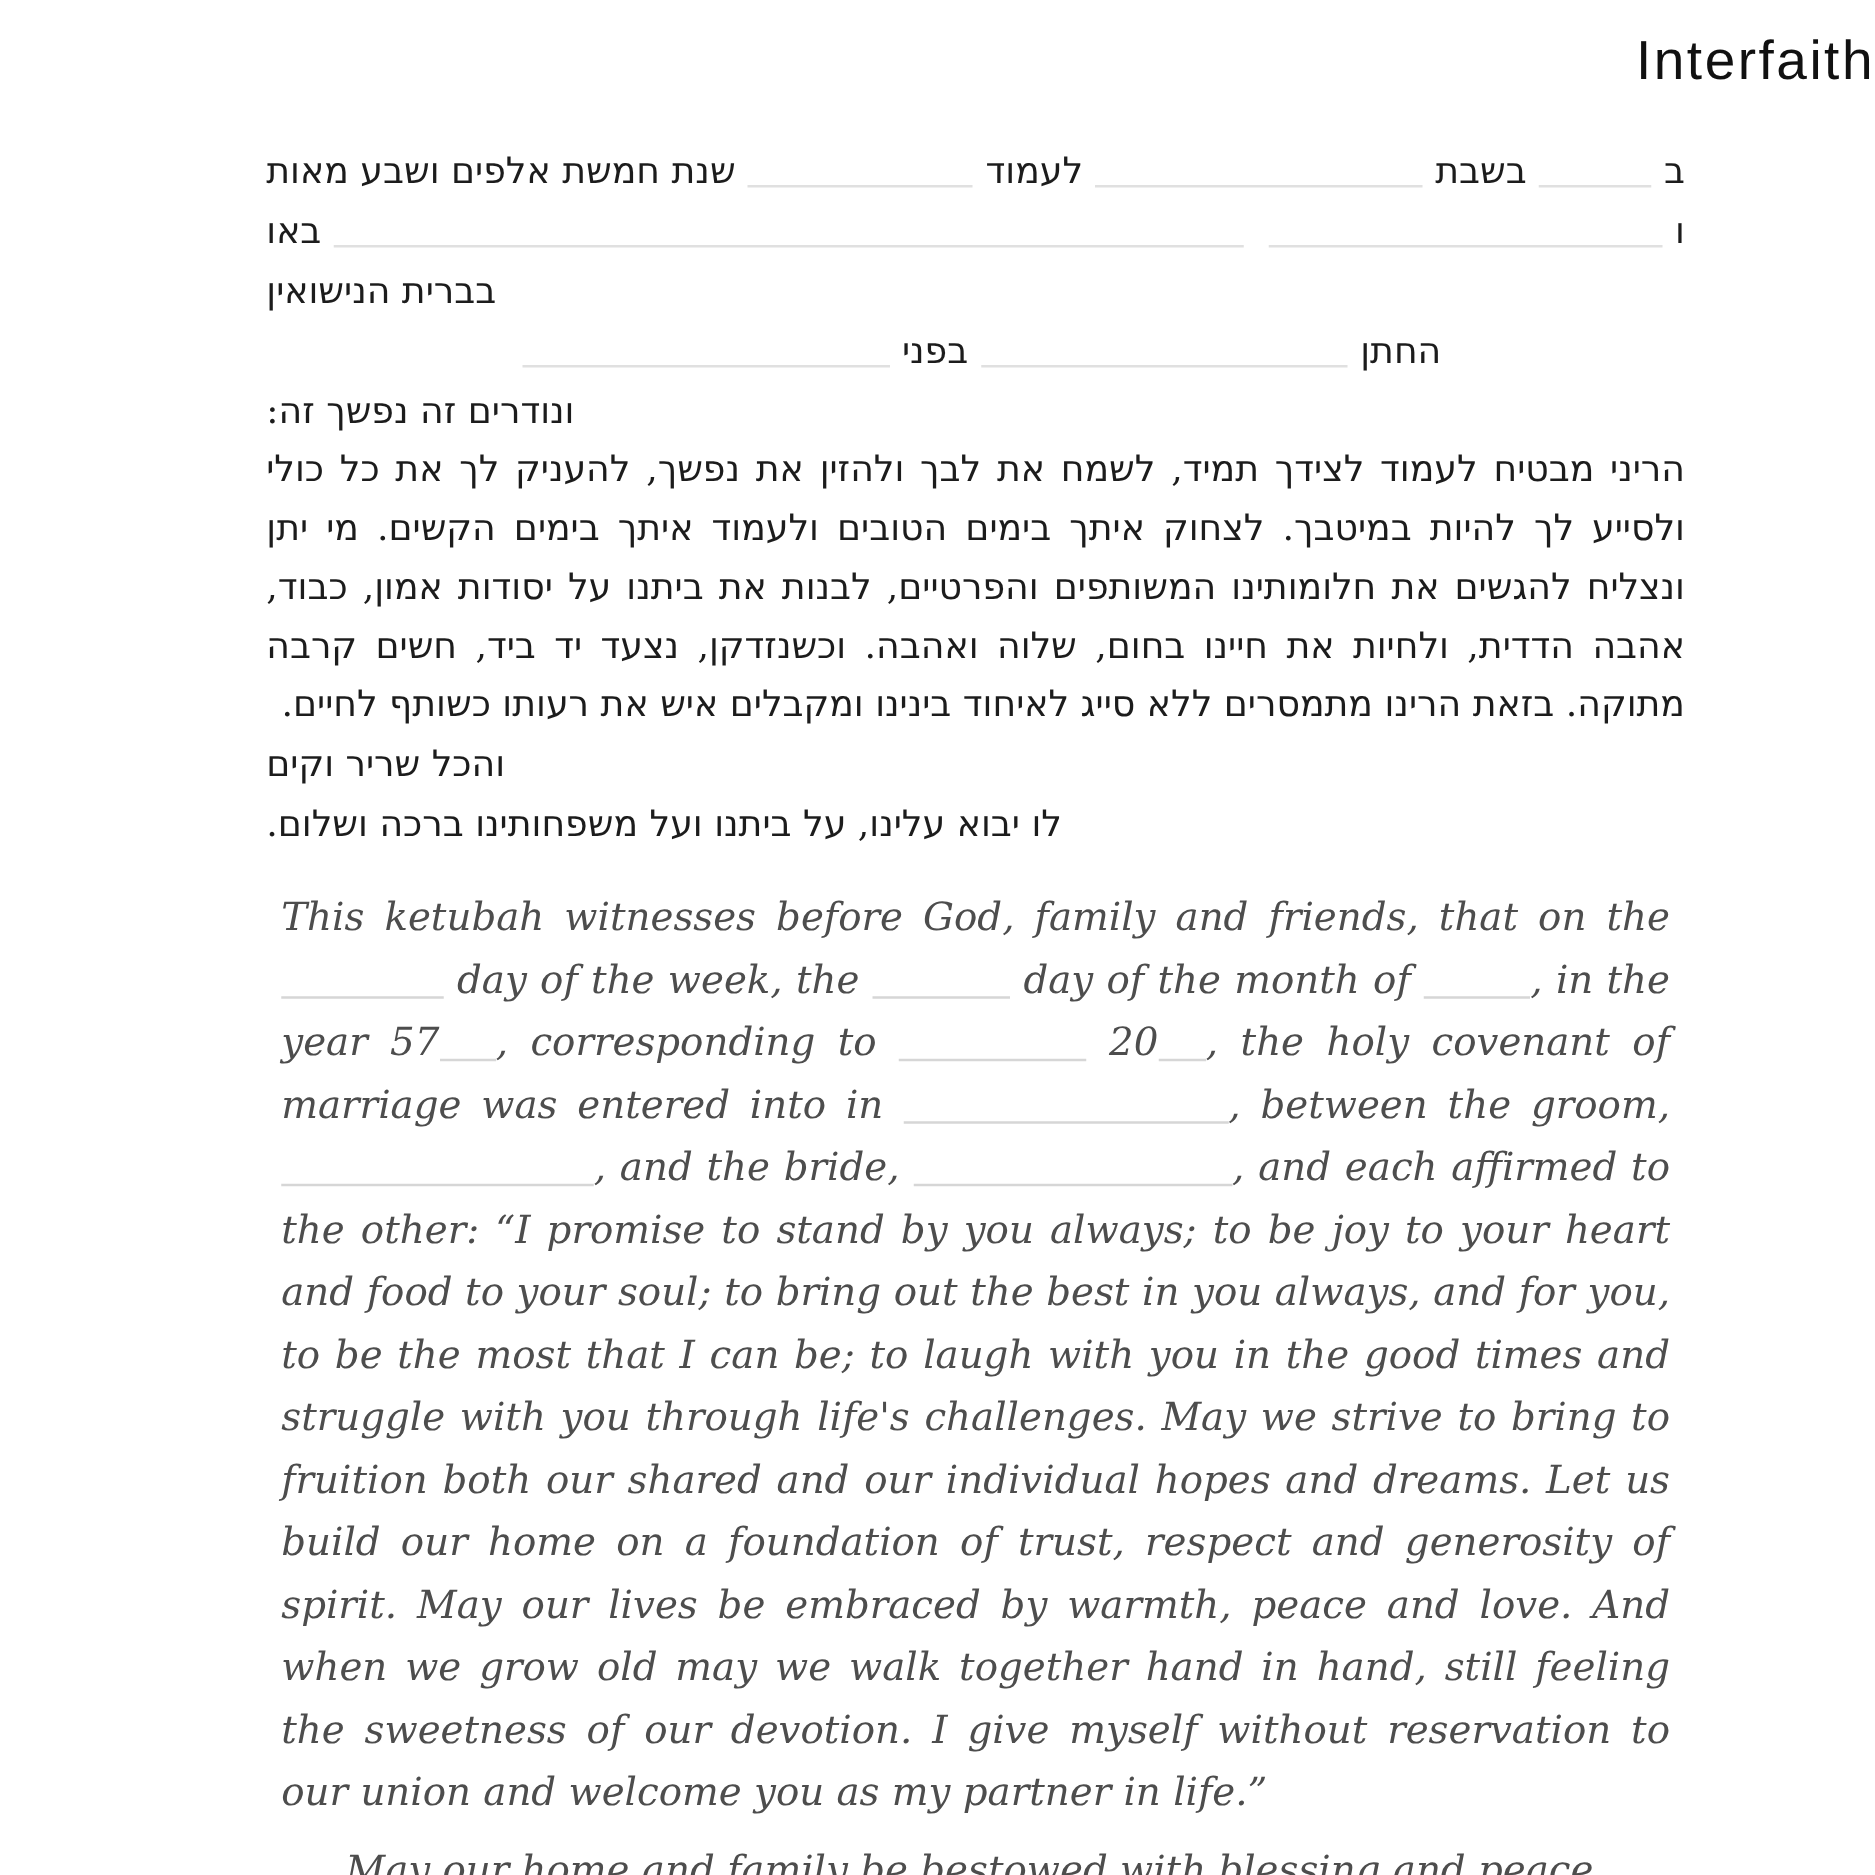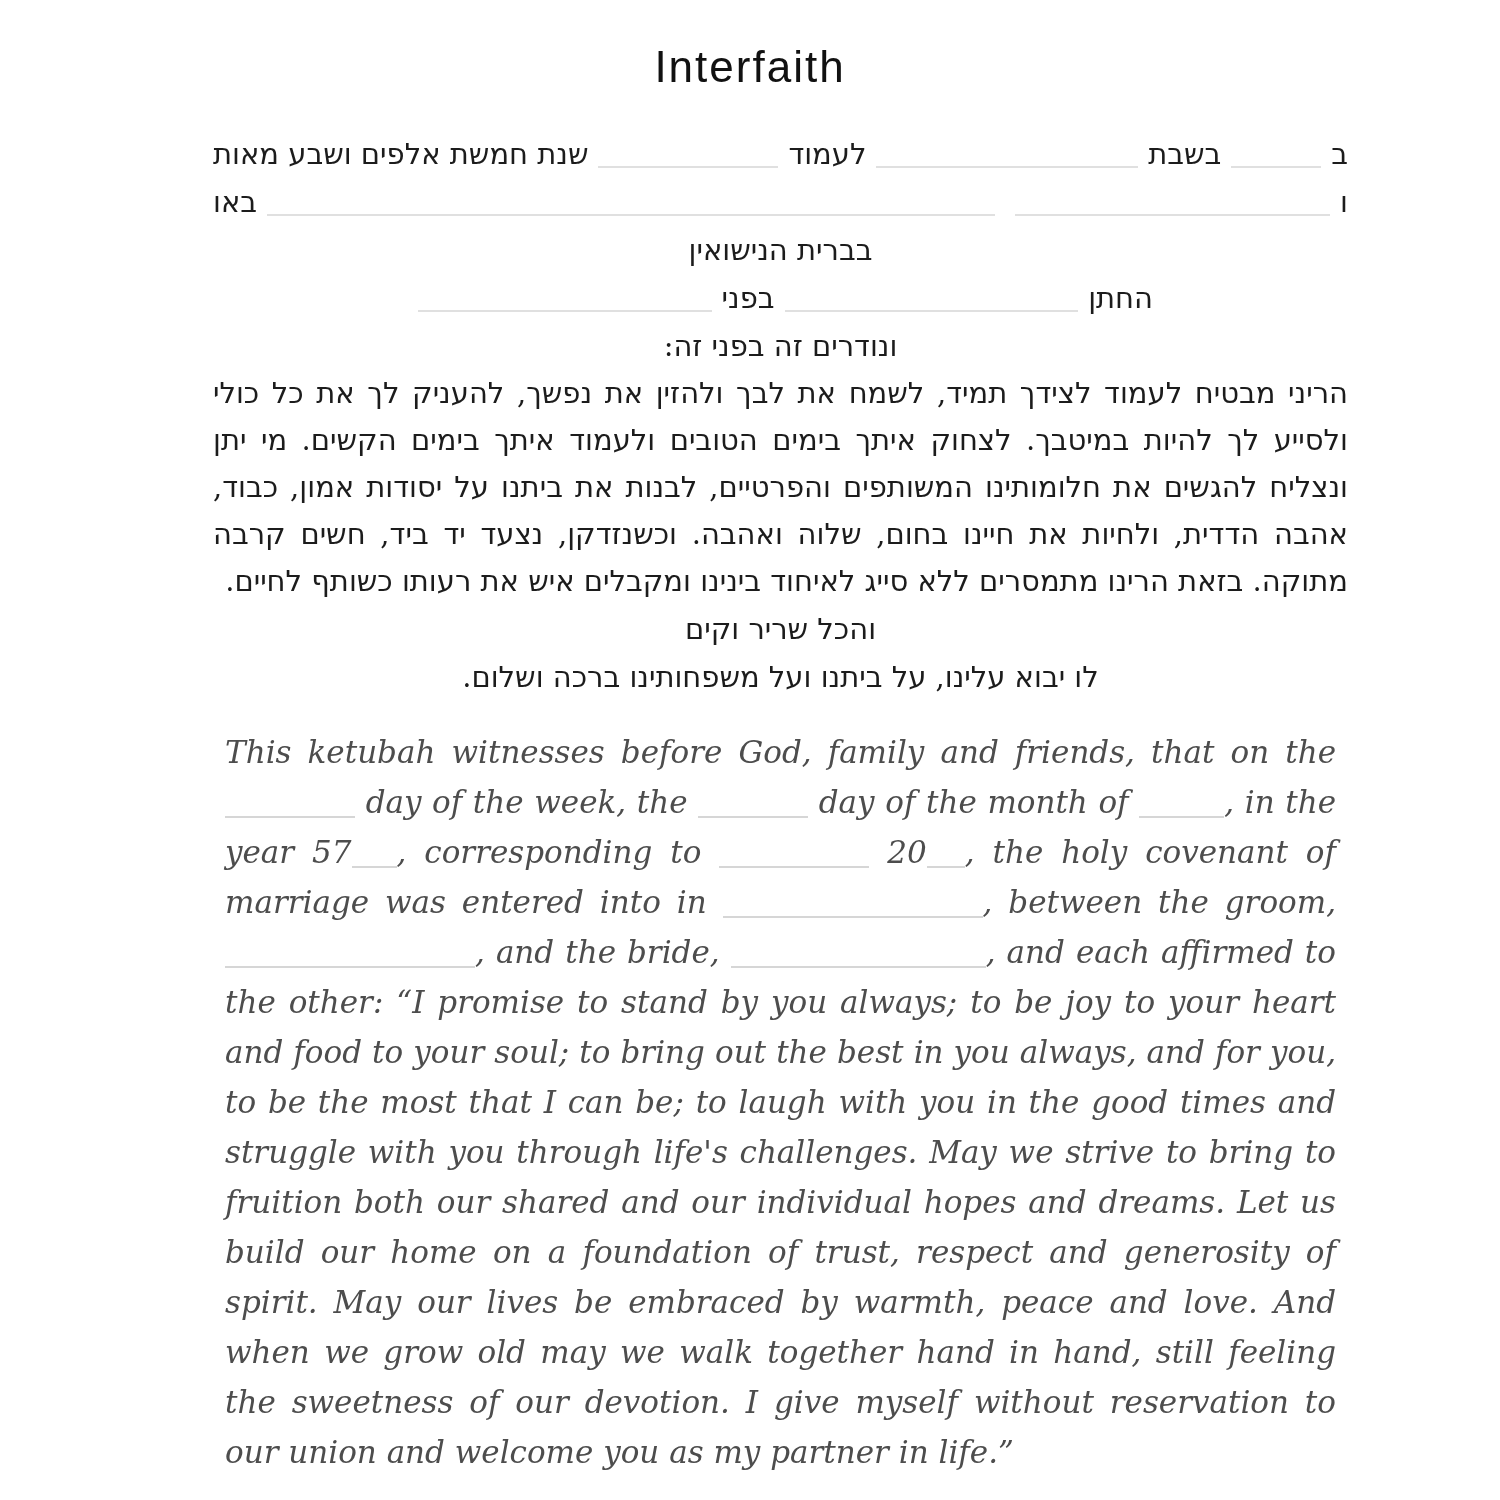--- a/index.html
+++ b/index.html
@@ -6,22 +6,22 @@
   .page {
     position: relative;
     width: 1500px;
     height: 1500px;
     background: #ffffff;
     overflow: hidden;
     box-sizing: border-box;
   }
   .title {
     margin: 0;
-    padding-top: 42px;
-    text-align: center;
+    padding-top: 24px;
+    text-align: right;
     font-family: "Liberation Sans", sans-serif;
     font-weight: 400;
     font-size: 44px;
     letter-spacing: 2px;
     color: #111111;
   }
   .content {
     margin: 0 152px 0 213px; 
   }
 
@@ -41,21 +41,21 @@
     white-space: nowrap;
   }
   .hblank {
     display: inline-block;
     border-bottom: 2px solid #e0e0e0;
     margin: 0 10px;
     transform: translateY(4px);
     min-width: 30px;
   }
   .hcenter {
-    text-align: center;
+    text-align: left;
     line-height: 48px;
   }
   .hnames {
     display: flex;
     direction: rtl;
     align-items: baseline;
     line-height: 48px;
     width: 745px;
     margin: 0 auto;
   }
@@ -128,21 +128,21 @@
 
       <div class="hcenter">בברית הנישואין</div>
 
       <div class="hnames">
         <span>החתן</span>
         <span class="hblank"></span>
         <span>בפני</span>
         <span class="hblank"></span>
       </div>
 
-      <div class="hcenter">ונודרים זה בפני זה:</div>
+      <div class="hcenter">ונודרים זה נפשך זה:</div>
 
       <p class="hpar">הריני מבטיח לעמוד לצידך תמיד, לשמח את לבך ולהזין את נפשך, להעניק לך את כל כולי ולסייע לך להיות במיטבך. לצחוק איתך בימים הטובים ולעמוד איתך בימים הקשים. מי יתן ונצליח להגשים את חלומותינו המשותפים והפרטיים, לבנות את ביתנו על יסודות אמון, כבוד, אהבה הדדית, ולחיות את חיינו בחום, שלוה ואהבה. וכשנזדקן, נצעד יד ביד, חשים קרבה מתוקה. בזאת הרינו מתמסרים ללא סייג לאיחוד בינינו ומקבלים איש את רעותו כשותף לחיים.</p>
 
       <div class="hcenter">והכל שריר וקים</div>
       <div class="hcenter">לו יבוא עלינו, על ביתנו ועל משפחותינו ברכה ושלום.</div>
     </div>
 
     <div class="eng">
 
       <p class="epar"><span>This ketubah witnesses before God, family and friends, that on the </span><span class="bl w130"></span><span> day of the week, the </span><span class="bl w110"></span><span> day of the month of </span><span class="bl w85"></span><span>, in the year 57</span><span class="bl w45"></span><span>, corresponding to </span><span class="bl w150"></span><span> 20</span><span class="bl w38"></span><span>, the holy covenant of marriage was entered into in </span><span class="bl w260"></span><span>, between the groom, </span><span class="bl w250"></span><span>, and the bride, </span><span class="bl w255"></span><span>, and each affirmed to the other: “I promise to stand by you always; to be joy to your heart and food to your soul; to bring out the best in you always, and for you, to be the most that I can be; to laugh with you in the good times and struggle with you through life's challenges. May we strive to bring to fruition both our shared and our individual hopes and dreams. Let us build our home on a foundation of trust, respect and generosity of spirit. May our lives be embraced by warmth, peace and love. And when we grow old may we walk together hand in hand, still feeling the sweetness of our devotion. I give myself without reservation to our union and welcome you as my partner in life.”</span></p>

